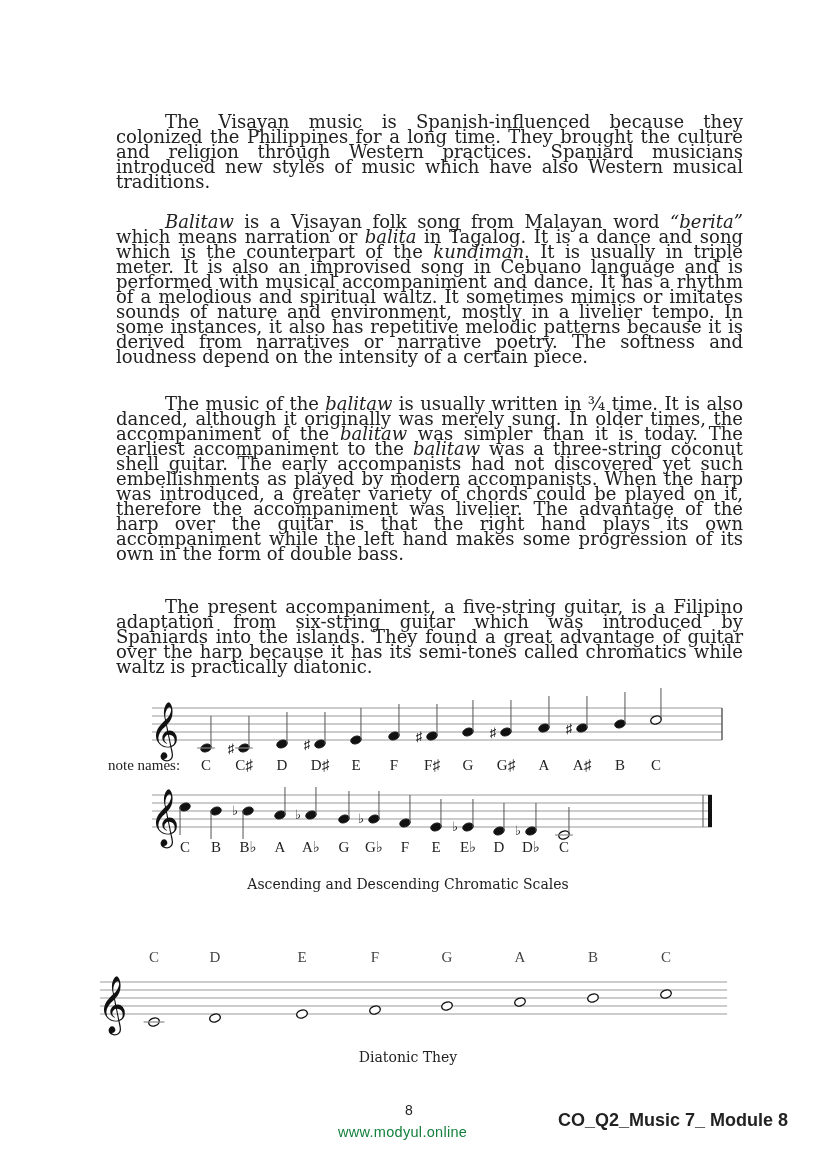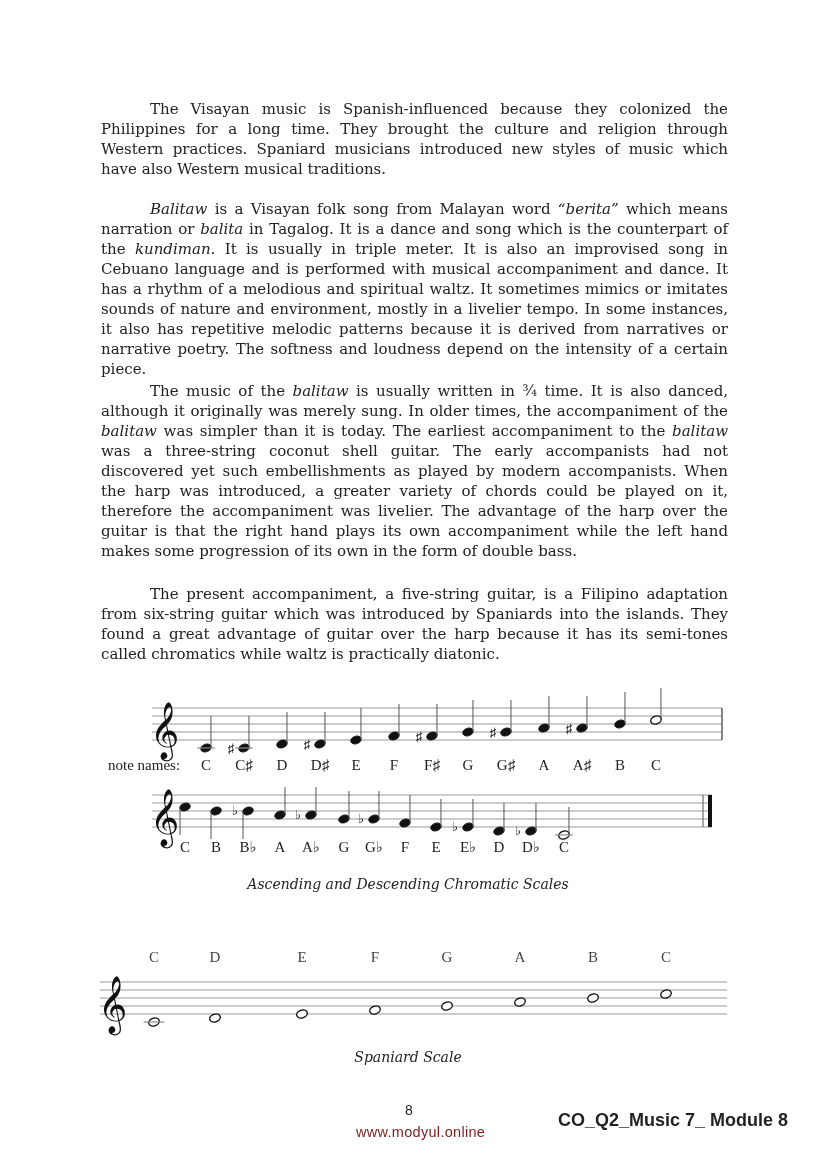--- a/index.html
+++ b/index.html
@@ -1,23 +1,23 @@
 <!DOCTYPE html>
 <html><head>
 <meta charset="utf-8">
 <style>
   html,body{margin:0;padding:0;background:#ffffff;}
   body{width:826px;height:1169px;position:relative;overflow:hidden;font-family:"DejaVu Serif","Liberation Serif",serif;color:#222;}
-  .para{position:absolute;left:100px;width:627px;font-size:15px;line-height:20px;text-align:justify;margin:1px;}
+  .para{position:absolute;left:100px;width:627px;font-size:18px;line-height:15px;text-align:justify;margin:16px;}
   .para .indent{display:inline-block;width:49px;}
-  .caption{position:absolute;left:0;width:816px;text-align:center;font-style:italic;font-size:14px;}
+  .caption{position:absolute;left:0;width:816px;text-align:center;font-size:14px;}
   .music{position:absolute;left:0;top:0;}
   .page-num{position:absolute;left:405px;top:1102px;font-family:"Liberation Sans",sans-serif;font-size:14px;}
   .module{position:absolute;left:558px;top:1110px;font-family:"Liberation Sans",sans-serif;font-weight:bold;font-size:18px;}
-  .watermark{position:absolute;left:356px;top:1124px;font-family:"Liberation Sans",sans-serif;font-size:14.5px;color:#7f1d1d;letter-spacing:0.3px;}
+  .watermark{position:absolute;left:338px;top:1124px;font-family:"Liberation Sans",sans-serif;font-size:14.5px;color:#15803d;letter-spacing:0.3px;}
   svg text{font-family:"Liberation Serif",serif;}
 </style>
 </head>
 <body>
 
 <p class="para" style="top:98px;"><span class="indent"></span><span>The Visayan music is Spanish-influenced because they colonized the Philippines for a long time. They brought the culture and religion through Western practices. Spaniard musicians introduced new styles of music which have also Western musical traditions.</span></p>
 <p class="para" style="top:198px;"><span class="indent"></span><em>Balitaw</em><span> is a Visayan folk song from Malayan word </span><em>“berita”</em><span> which means narration or </span><em>balita</em><span> in Tagalog. It is a dance and song which is the counterpart of the </span><em>kundiman</em><span>. It is usually in triple meter. It is also an improvised song in Cebuano language and is performed with musical accompaniment and dance. It has a rhythm of a melodious and spiritual waltz. It sometimes mimics or imitates sounds of nature and environment, mostly in a livelier tempo. In some instances, it also has repetitive melodic patterns because it is derived from narratives or narrative poetry. The softness and loudness depend on the intensity of a certain piece.</span></p>
 <p class="para" style="top:380px;"><span class="indent"></span><span>The music of the </span><em>balitaw</em><span> is usually written in ¾ time. It is also danced, although it originally was merely sung. In older times, the accompaniment of the </span><em>balitaw</em><span> was simpler than it is today. The earliest accompaniment to the </span><em>balitaw</em><span> was a three-string coconut shell guitar. The early accompanists had not discovered yet such embellishments as played by modern accompanists. When the harp was introduced, a greater variety of chords could be played on it, therefore the accompaniment was livelier. The advantage of the harp over the guitar is that the right hand plays its own accompaniment while the left hand makes some progression of its own in the form of double bass.</span></p>
 <p class="para" style="top:583px;"><span class="indent"></span><span>The present accompaniment, a five-string guitar, is a Filipino adaptation from six-string guitar which was introduced by Spaniards into the islands. They found a great advantage of guitar over the harp because it has its semi-tones called chromatics while waltz is practically diatonic.</span></p>
 
@@ -222,17 +222,17 @@
       </g>
       <text x="593" y="962" font-size="15" text-anchor="middle" fill="#444">B</text>
       <g>
         <ellipse cx="666" cy="994" rx="5.44" ry="3.84" transform="rotate(-20 666 994)" fill="#fff" stroke="#111" stroke-width="1.4"></ellipse>
       </g>
       <text x="666" y="962" font-size="15" text-anchor="middle" fill="#444">C</text>
     </g>
 </svg>
 
 <div class="caption" style="top:876px;">Ascending and Descending Chromatic Scales</div>
-<div class="caption" style="top:1049px;">Spaniard Scale</div>
+<div class="caption" style="top:1049px;">Diatonic They</div>
 
 <div class="page-num">8</div>
 <div class="module">CO_Q2_Music 7_ Module 8</div>
 <div class="watermark">www.modyul.online</div>
 
 </body></html>

